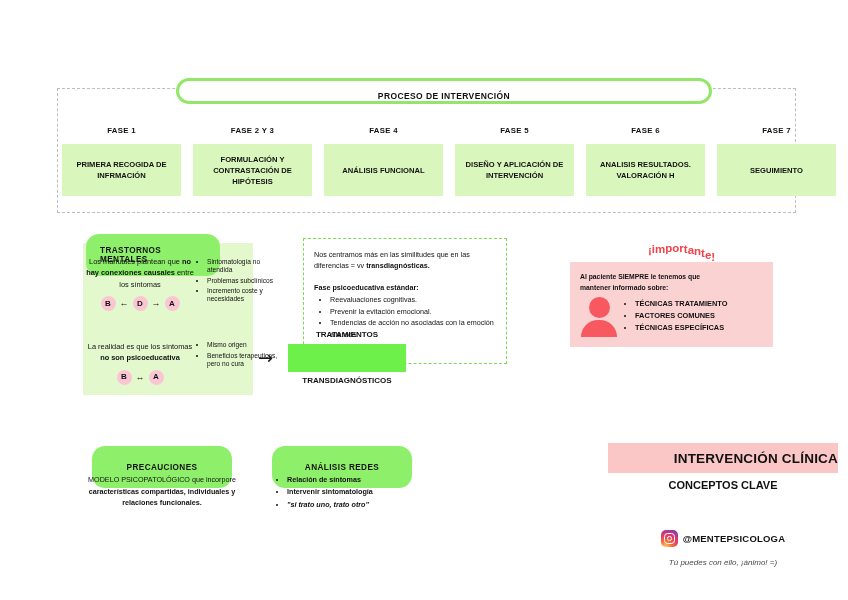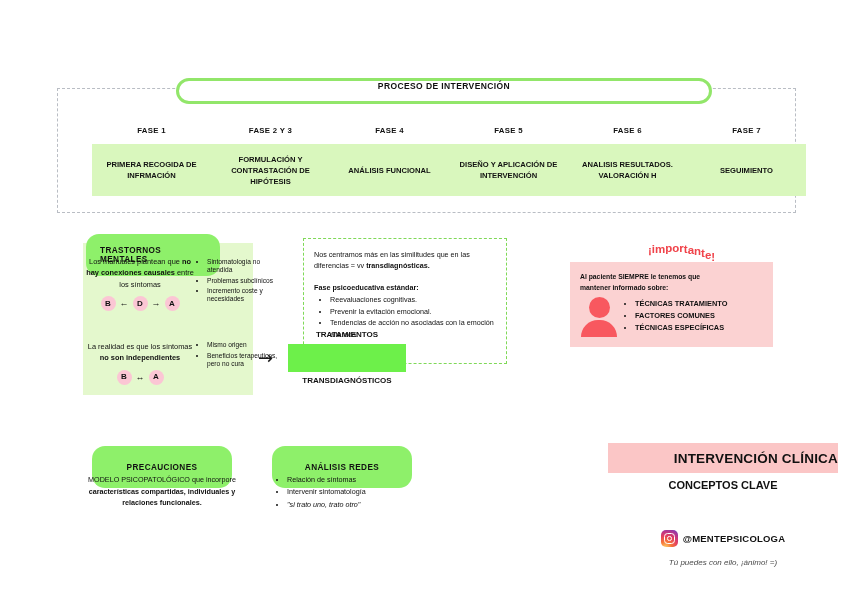--- a/index.html
+++ b/index.html
@@ -16,28 +16,28 @@
   
   #process-block{
     position:absolute;left:57px;top:88px;width:739px;height:125px;
     border:1px dashed #b9bdc4;
     box-sizing:border-box;
   }
   #process-pill{
     position:absolute;left:118px;top:-11px;width:536px;height:26px;
     border:3px solid #92e66a;border-radius:14px;background:#ffffff;
     box-sizing:border-box;
-    display:flex;align-items:flex-start;justify-content:center;
+    display:flex;align-items:flex-end;justify-content:center;
   }
   #process-pill .ttl{
     font-size:8.5px;font-weight:bold;letter-spacing:.4px;color:#111;
   }
   .phase-row{
     position:absolute;left:4px;top:37px;width:774px;
-    display:flex;justify-content:center;
+    display:flex;justify-content:space-between;
   }
   .phase-col{width:119px;display:flex;flex-direction:column;align-items:center;}
   .phase-label{
     font-size:7.8px;font-weight:bold;letter-spacing:.3px;color:#111;
     margin-bottom:9px;text-align:center;
   }
   .phase-box{
     width:100%;min-height:52px;background:#d9f7bd;
     display:flex;align-items:center;justify-content:center;text-align:center;
     font-size:7.6px;font-weight:bold;line-height:1.45;color:#111;
@@ -134,21 +134,21 @@
   #prec-pill{position:absolute;left:92px;top:446px;width:140px;height:19px;}
   #prec-txt{
     position:absolute;left:80px;top:474px;width:164px;text-align:center;
     font-size:7.2px;line-height:1.62;color:#111;
   }
   #prec-txt b{font-weight:bold;}
 
   #redes-pill{position:absolute;left:272px;top:446px;width:140px;height:19px;}
   #redes-ul{
     position:absolute;left:276px;top:474px;width:150px;margin:0;padding:0 0 0 11px;
-    font-size:7.2px;line-height:1.72;color:#111;
+    font-size:7.2px;line-height:1.72;color:#111;font-weight:bold;
   }
   #redes-ul li.ital{font-style:italic;}
 
   
   #title-band{
     position:absolute;left:608px;top:443px;width:230px;height:30px;background:#fbc6c6;
     display:flex;align-items:center;justify-content:flex-end;
   }
   #title-band .t{font-size:13.5px;font-weight:bold;letter-spacing:.2px;color:#111;}
   #subtitle{
@@ -237,21 +237,21 @@
     </div>
   </div>
 
   <ul class="tm-ul">
     <li>Sintomatología no atendida</li>
     <li>Problemas subclínicos</li>
     <li>Incremento coste y necesidades</li>
   </ul>
 
   <div class="tm-left second">
-    <span>La realidad es que los síntomas </span><b>no son independientes</b>
+    <span>La realidad es que los síntomas </span><b>no son psicoeducativa</b>
     <div class="nodes">
       <span class="node">B</span>
       <span class="arrow-g">↔</span>
       <span class="node">A</span>
     </div>
   </div>
 
   <ul class="tm-ul second">
     <li>Mismo origen</li>
     <li>Beneficios terapeuticos, pero no cura</li>

